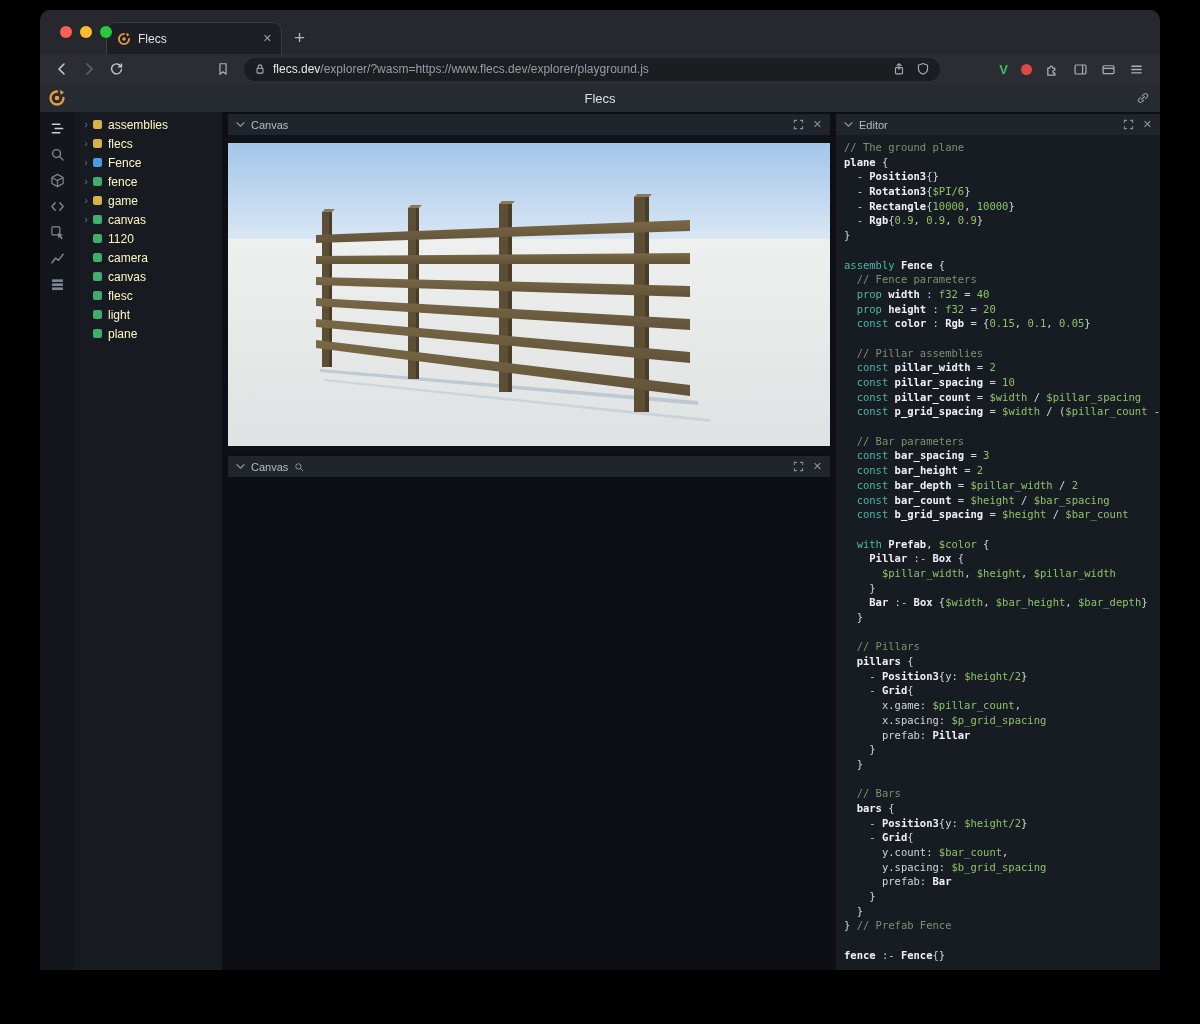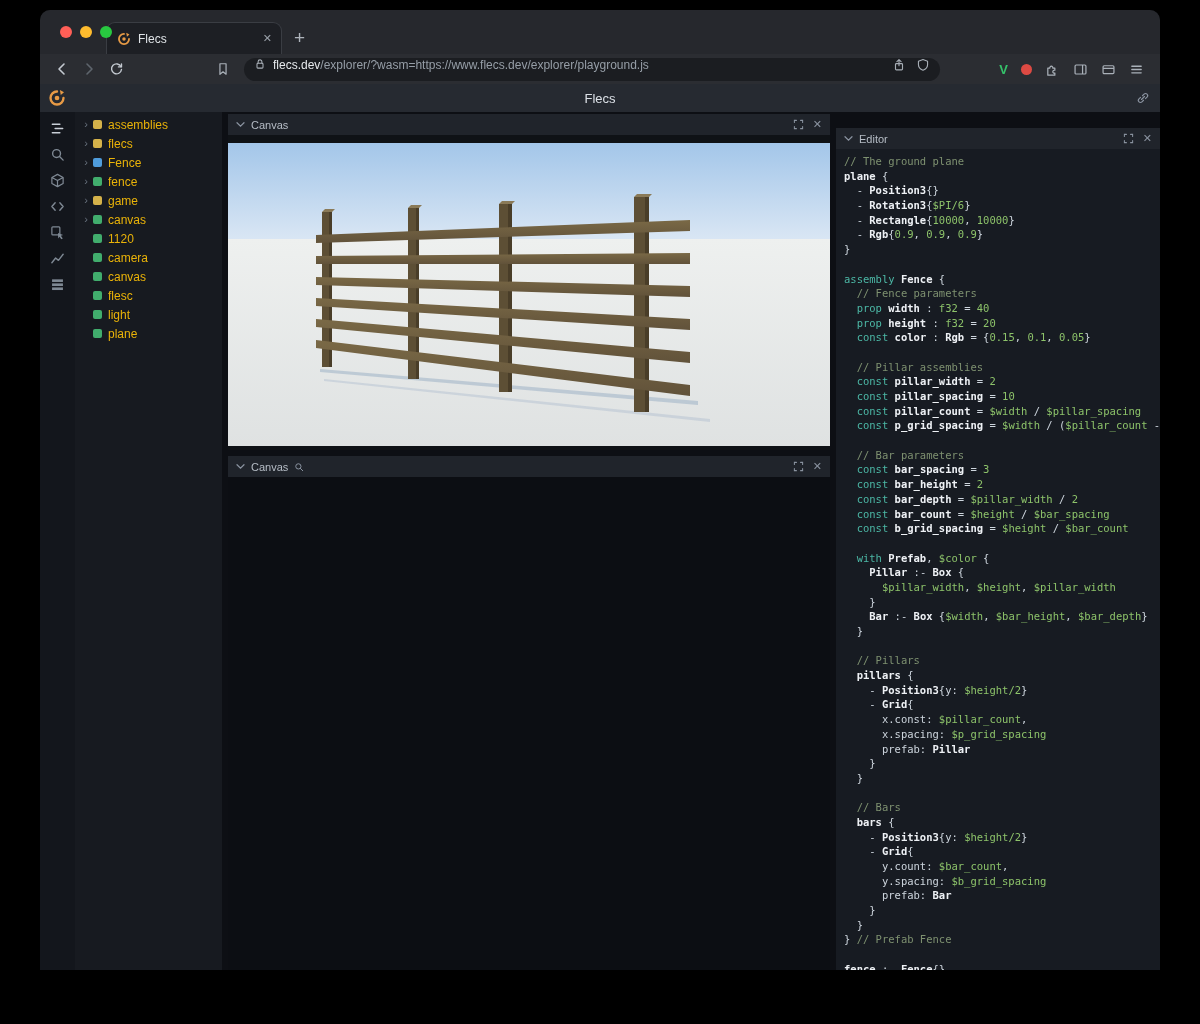--- a/index.html
+++ b/index.html
@@ -12,21 +12,21 @@
   .lights{position:absolute;left:20px;top:16px;display:flex;gap:8px}
   .light{width:12px;height:12px;border-radius:50%}
   .tab{margin-left:66px;width:176px;height:32px;background:#1d1f24;border:1px solid #3a3d43;border-bottom:none;border-radius:9px 9px 0 0;display:flex;align-items:center;gap:7px;padding:0 7px 0 10px;color:#dfe3e7;font-size:12px}
   .tab-title{flex:1;white-space:nowrap;overflow:hidden}
   .tab-close{color:#9aa1a9;font-size:11px;cursor:default;padding:0 2px}
   .newtab{color:#aeb4bb;font-size:19px;line-height:1;margin:0 0 7px 12px}
   .navrow{height:30px;background:#2b2d32;display:flex;align-items:center;padding:0 10px;gap:3px}
   .navbtn{width:24px;height:24px;display:flex;align-items:center;justify-content:center;color:#c3c9d0}
   .navbtn.dim{color:#5e656d}
   .bookmark-btn{margin-left:80px;color:#aab1b9}
-  .urlpill{flex:1;height:23px;margin-left:6px;margin-right:56px;background:#1b1d21;border-radius:12px;display:flex;align-items:flex-start;gap:7px;padding:0 10px;min-width:0}
+  .urlpill{flex:1;height:23px;margin-left:6px;margin-right:56px;background:#1b1d21;border-radius:12px;display:flex;align-items:center;gap:7px;padding:0 10px;min-width:0}
   .url{font-size:12px;white-space:nowrap;overflow:hidden;flex:1;min-width:0}
   .url .dom{color:#e6e9ec}
   .url .path{color:#969ea7}
   .pillicons{display:flex;gap:10px;color:#a6adb5}
   .rightcluster{display:flex;align-items:center;gap:13px;color:#aab1b9;padding-right:6px}
   .vext{color:#35c26a;font-weight:bold;font-size:13px}
   .reddot{width:11px;height:11px;border-radius:50%;background:#dd4a43}
 
   
   .appheader{height:28px;background:#262a31;position:relative;display:flex;align-items:center}
@@ -37,36 +37,36 @@
 
   .iconbar{width:35px;background:#13161c;display:flex;flex-direction:column;align-items:center;padding-top:7px;gap:8px}
   .sideicon{width:18px;height:18px;display:flex;align-items:center;justify-content:center;color:#7e8893}
   .sideicon.active{color:#c9cfd7}
 
   .treepanel{width:147px;background:#171a20;padding-top:3px;overflow:hidden}
   .tree-item{height:19px;display:flex;align-items:center;padding-left:6px;cursor:default}
   .arrow{width:10px;color:#68717d;font-size:11px;line-height:1;text-align:center}
   .arrow.invis{visibility:hidden}
   .sq{width:9px;height:9px;border-radius:2px;margin:0 6px 0 2px;flex:none}
-  .tlabel{color:#eab308;font-size:12px;white-space:nowrap}
+  .tlabel{color:#fef9c3;font-size:12px;white-space:nowrap}
 
   .centercol{width:602px;margin-left:6px;margin-top:2px;display:flex;flex-direction:column;gap:6px}
   .panel{background:#14171d;display:flex;flex-direction:column;min-height:0}
   .phead{height:21px;background:#20242b;display:flex;align-items:center;gap:6px;padding:0 8px;flex:none}
   .ptitle{color:#b6bdc6;font-size:11px}
   .chev{color:#8a93a0;flex:none}
   .phicons{margin-left:auto;display:flex;align-items:center;gap:9px;color:#8a93a0}
   .px{font-size:11px;line-height:1}
   .canvaspanel{height:336px;flex:none}
   .scene{position:relative;flex:1;background:#0f1216;overflow:hidden}
   .scene svg{position:absolute;left:0;right:0;top:8px;bottom:4px;width:100%;height:calc(100% - 12px)}
   .searchpanel{flex:1}
   .searchbody{flex:1;background:#0c0e13}
 
-  .editorpanel{width:324px;margin-left:6px;margin-top:16px;height:856px;background:#171b22}
+  .editorpanel{width:324px;margin-left:6px;margin-top:2px;height:856px;background:#171b22}
   .editorbody{flex:1;overflow:hidden;padding:5px 0 0 8px;font-family:"DejaVu Sans Mono",monospace;font-size:10.5px;line-height:14.7px}
   .cl{white-space:pre;height:14.7px}
   .t-p{color:#ced6de}
   .t-c{color:#7e9170}
   .t-k{color:#4cb8a6}
   .t-b{color:#eef1f5;font-weight:700}
   .t-v{color:#8dc36a}
 </style>
 </head>
 <body>
@@ -403,21 +403,21 @@
           <div class="cl"><span class="t-p">    </span><span class="t-b">Pillar</span><span class="t-p"> :- </span><span class="t-b">Box</span><span class="t-p"> {</span></div>
           <div class="cl"><span class="t-p">      </span><span class="t-v">$pillar_width</span><span class="t-p">, </span><span class="t-v">$height</span><span class="t-p">, </span><span class="t-v">$pillar_width</span></div>
           <div class="cl"><span class="t-p">    }</span></div>
           <div class="cl"><span class="t-p">    </span><span class="t-b">Bar</span><span class="t-p"> :- </span><span class="t-b">Box</span><span class="t-p"> {</span><span class="t-v">$width</span><span class="t-p">, </span><span class="t-v">$bar_height</span><span class="t-p">, </span><span class="t-v">$bar_depth</span><span class="t-p">}</span></div>
           <div class="cl"><span class="t-p">  }</span></div>
           <div class="cl">&nbsp;</div>
           <div class="cl"><span class="t-c">  // Pillars</span></div>
           <div class="cl"><span class="t-p">  </span><span class="t-b">pillars</span><span class="t-p"> {</span></div>
           <div class="cl"><span class="t-p">    - </span><span class="t-b">Position3</span><span class="t-p">{y: </span><span class="t-v">$height/2</span><span class="t-p">}</span></div>
           <div class="cl"><span class="t-p">    - </span><span class="t-b">Grid</span><span class="t-p">{</span></div>
-          <div class="cl"><span class="t-p">      x.const: </span><span class="t-v">$pillar_count</span><span class="t-p">,</span></div>
+          <div class="cl"><span class="t-p">      x.game: </span><span class="t-v">$pillar_count</span><span class="t-p">,</span></div>
           <div class="cl"><span class="t-p">      x.spacing: </span><span class="t-v">$p_grid_spacing</span></div>
           <div class="cl"><span class="t-p">      prefab: </span><span class="t-b">Pillar</span></div>
           <div class="cl"><span class="t-p">    }</span></div>
           <div class="cl"><span class="t-p">  }</span></div>
           <div class="cl">&nbsp;</div>
           <div class="cl"><span class="t-c">  // Bars</span></div>
           <div class="cl"><span class="t-p">  </span><span class="t-b">bars</span><span class="t-p"> {</span></div>
           <div class="cl"><span class="t-p">    - </span><span class="t-b">Position3</span><span class="t-p">{y: </span><span class="t-v">$height/2</span><span class="t-p">}</span></div>
           <div class="cl"><span class="t-p">    - </span><span class="t-b">Grid</span><span class="t-p">{</span></div>
           <div class="cl"><span class="t-p">      y.count: </span><span class="t-v">$bar_count</span><span class="t-p">,</span></div>

